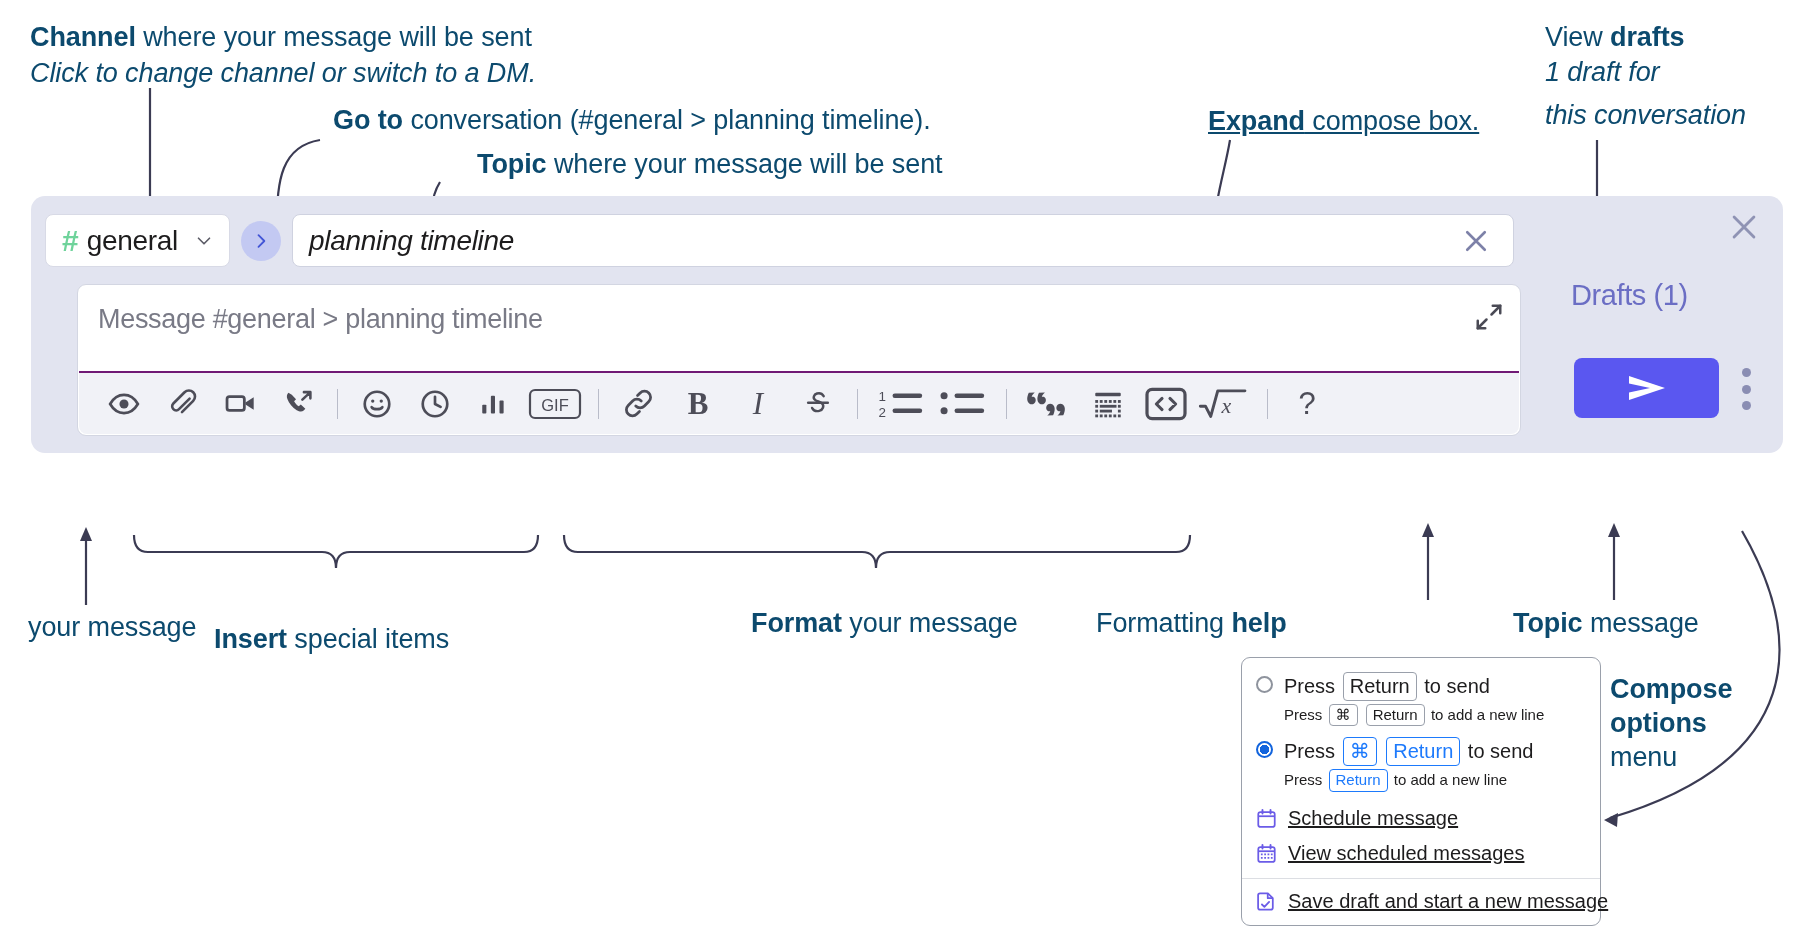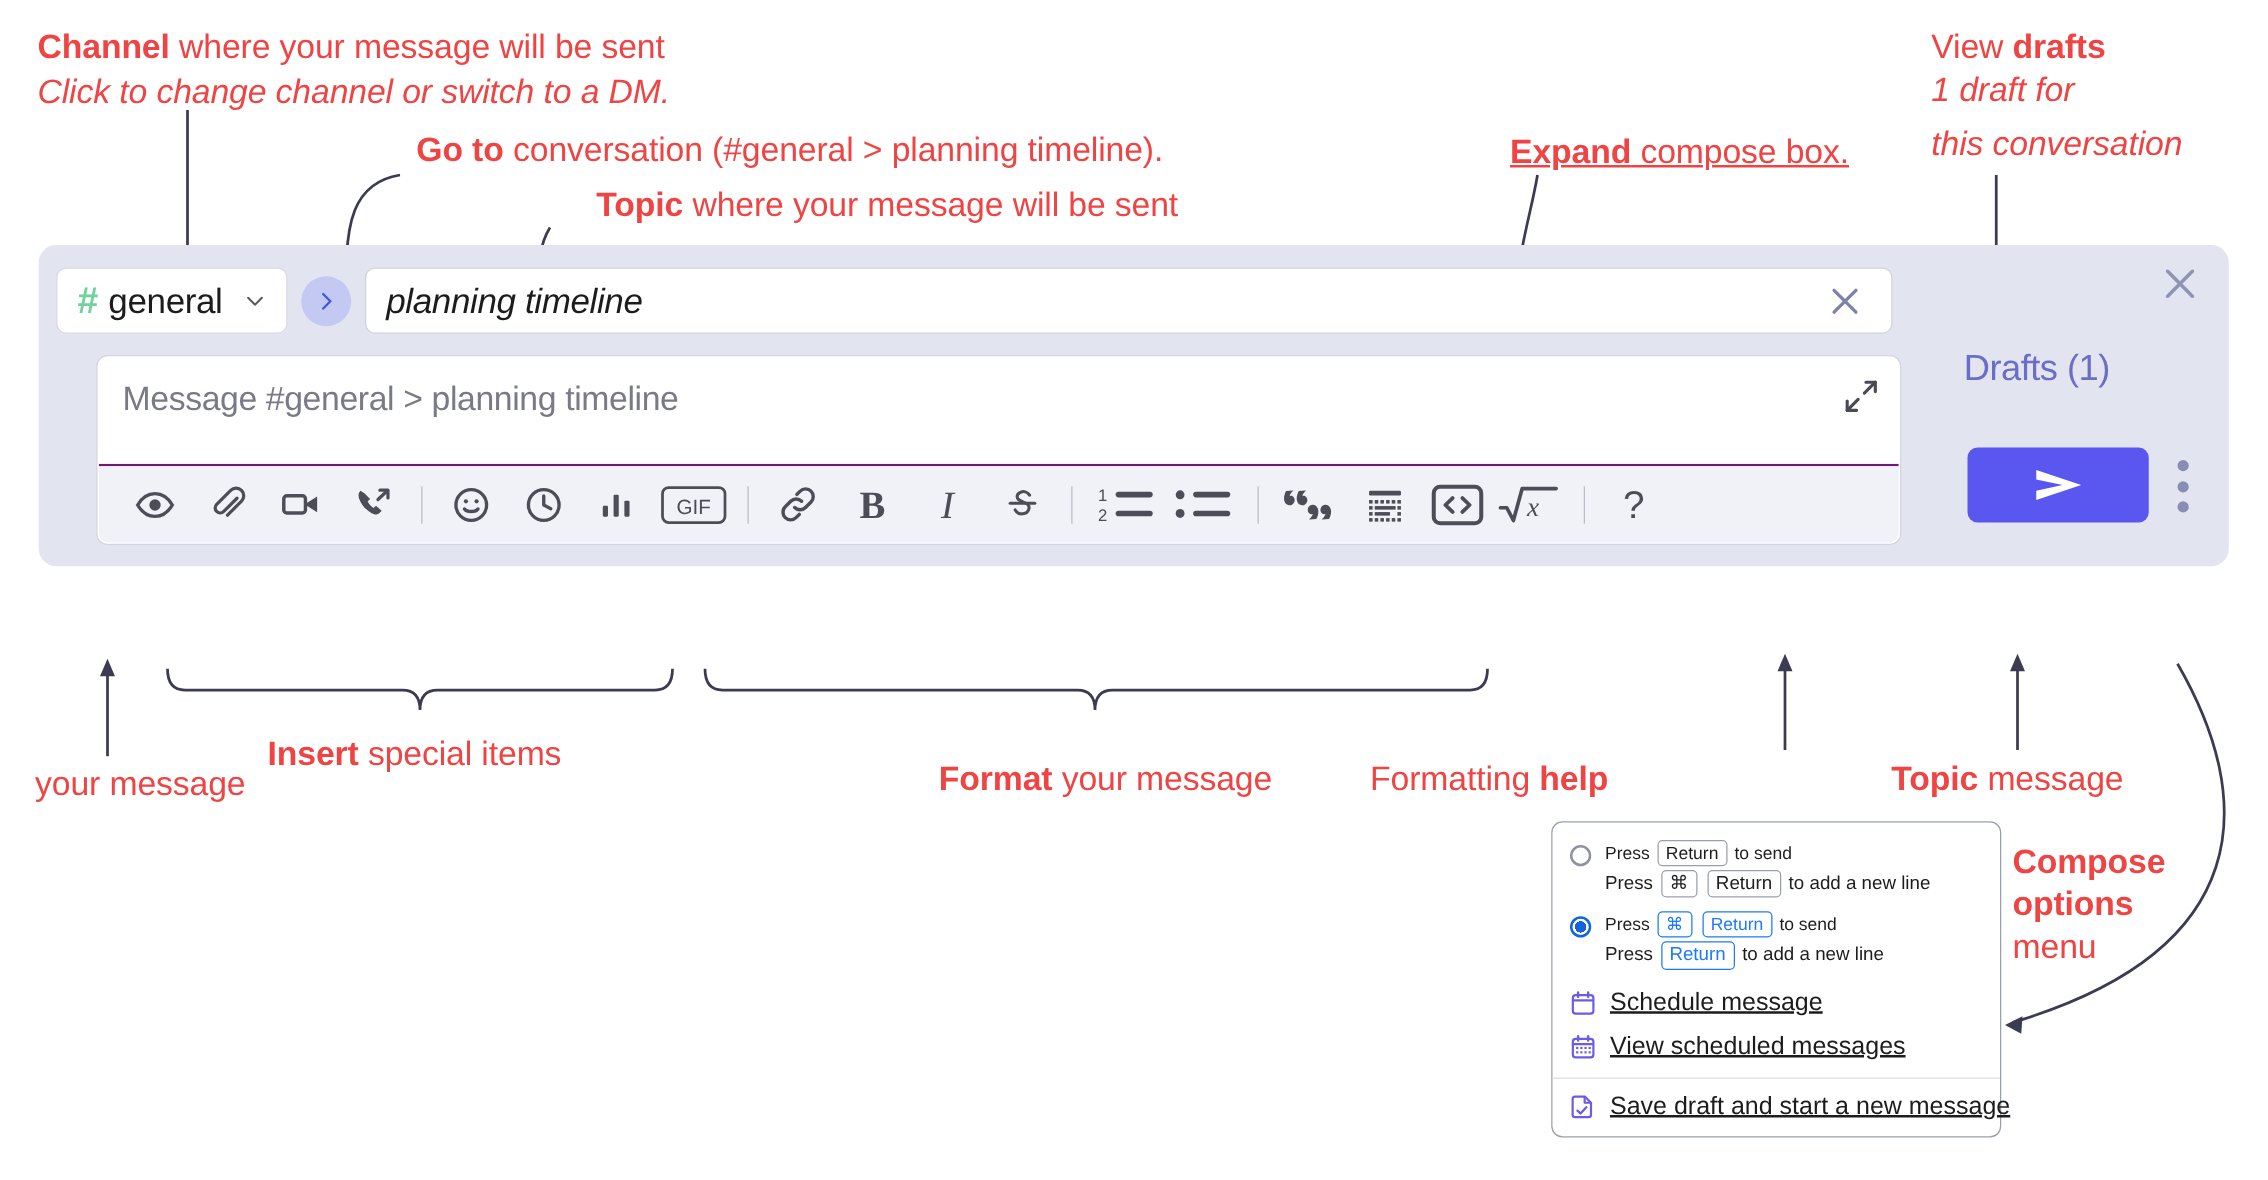--- a/index.html
+++ b/index.html
@@ -12,21 +12,21 @@
     width: 1814px;
     height: 944px;
     background: #ffffff;
     font-family: "Liberation Sans", sans-serif;
     overflow: hidden;
   }
 
   
   .anno {
     position: absolute;
-    color: #ef4444;
+    color: #0c4a6e;
     font-size: 27px;
     line-height: 1.18;
     letter-spacing: -0.1px;
     white-space: nowrap;
   }
   .anno b { font-weight: 700; }
   .anno i { font-style: italic; }
   .anno.multiline { white-space: normal; }
 
   
@@ -264,21 +264,21 @@
     margin-right: 11px;
     flex: 0 0 auto;
     background: #fff;
   }
   .radio.on {
     border-color: #1264dd;
     background:
       radial-gradient(circle at 50% 50%, #1264dd 0 4.5px, #fff 4.6px 100%);
   }
   .opt-main {
-    font-size: 14px;
+    font-size: 20px;
     line-height: 1.3;
     white-space: nowrap;
   }
   .opt-sub {
     font-size: 15px;
     line-height: 1.4;
     color: #1d1c1d;
     margin: 3px 0 9px 42px;
     white-space: nowrap;
   }
@@ -620,21 +620,21 @@
       <span></span>
       <span></span>
       <span></span>
     </div>
   </div>
 
   <div class="anno multiline" style="left:28px; top:608px; width:230px;">
     <div style="margin-top:4px;"><span>your message</span></div>
   </div>
 
-  <div class="anno" style="left:214px; top:588px;">
+  <div class="anno" style="left:214px; top:624px;">
     <b>Insert</b><span> special items</span>
   </div>
 
   <div class="anno" style="left:751px; top:608px;">
     <b>Format</b><span> your message</span>
   </div>
 
   <div class="anno" style="left:1096px; top:608px;">
     <span>Formatting </span><b>help</b>
   </div>

